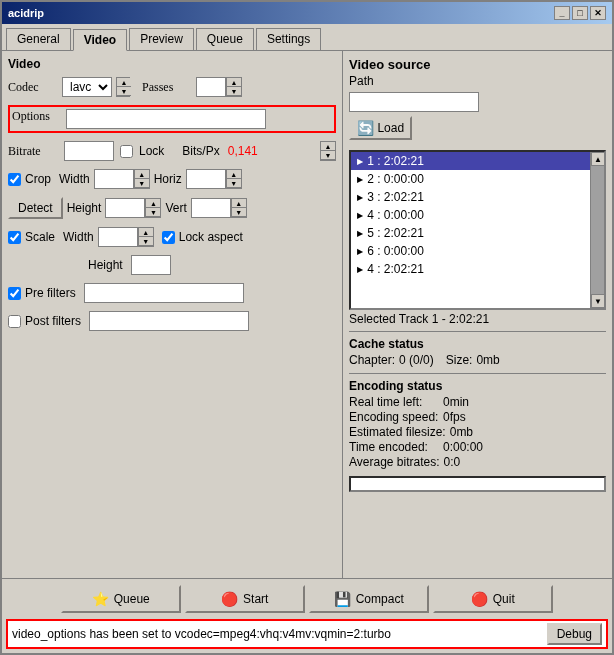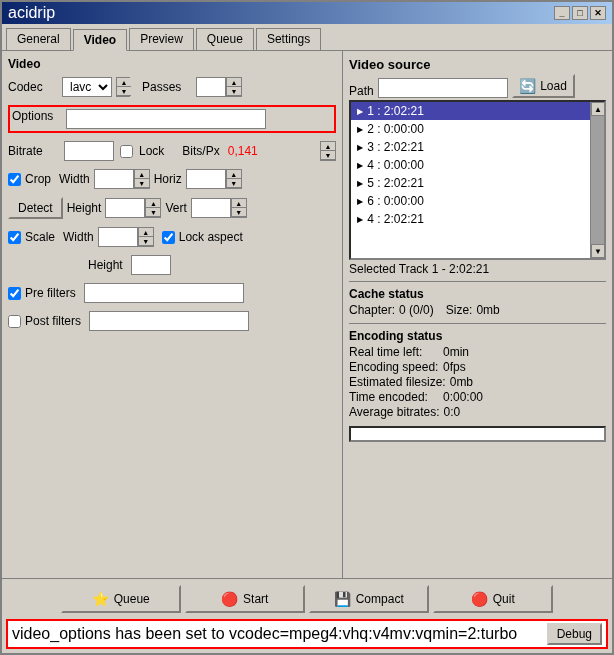--- a/index.html
+++ b/index.html
@@ -22,22 +22,22 @@
     .title-bar {
       background: linear-gradient(to right, #0a246a, #a6caf0);
       color: white;
       padding: 3px 6px;
       display: flex;
       justify-content: space-between;
       align-items: center;
       height: 22px;
     }
     .title-bar-title {
-      font-size: 16px;
-      font-weight: normal;
+      font-size: 11px;
+      font-weight: bold;
     }
     .title-bar-controls {
       display: flex;
       gap: 2px;
     }
     .title-btn {
       width: 16px;
       height: 14px;
       background: #d4d0c8;
       border: 1px solid #808080;
@@ -96,20 +96,21 @@
     }
     .field-row {
       display: flex;
       align-items: center;
       gap: 4px;
       margin-bottom: 4px;
     }
     .label {
       font-size: 12px;
       min-width: 50px;
+      font-family: Liberation Serif, serif;
     }
     input[type="text"] {
       background: white;
       border: 1px solid #808080;
       padding: 1px 3px;
       font-size: 12px;
       height: 20px;
     }
     .options-input {
       background: #4444aa;
@@ -194,40 +195,41 @@
       display: flex;
       align-items: center;
       border-top: 1px solid #808080;
       background: white;
       padding: 2px 4px;
       border: 2px solid red;
       margin: 0 4px 4px 4px;
     }
     .status-text {
       flex: 1;
-      font-size: 16px;
+      font-size: 12px;
       color: black;
     }
     .debug-btn {
       background: #d4d0c8;
       border: 2px outset #d4d0c8;
       padding: 2px 8px;
       cursor: pointer;
       font-size: 12px;
     }
     
     .video-source-label {
       font-weight: bold;
       font-size: 13px;
     }
     .path-row {
       display: flex;
-      align-items: flex-end;
-      gap: 4px;
-      margin-bottom: 0;
+      align-items: flex-start;
+      gap: 4px;
+      margin-bottom: 8px;
+      flex-direction: column;
     }
     .path-input {
       border: 1px solid #808080;
       background: white;
       padding: 1px 3px;
       font-size: 12px;
       height: 20px;
       width: 130px;
     }
     .load-btn {

